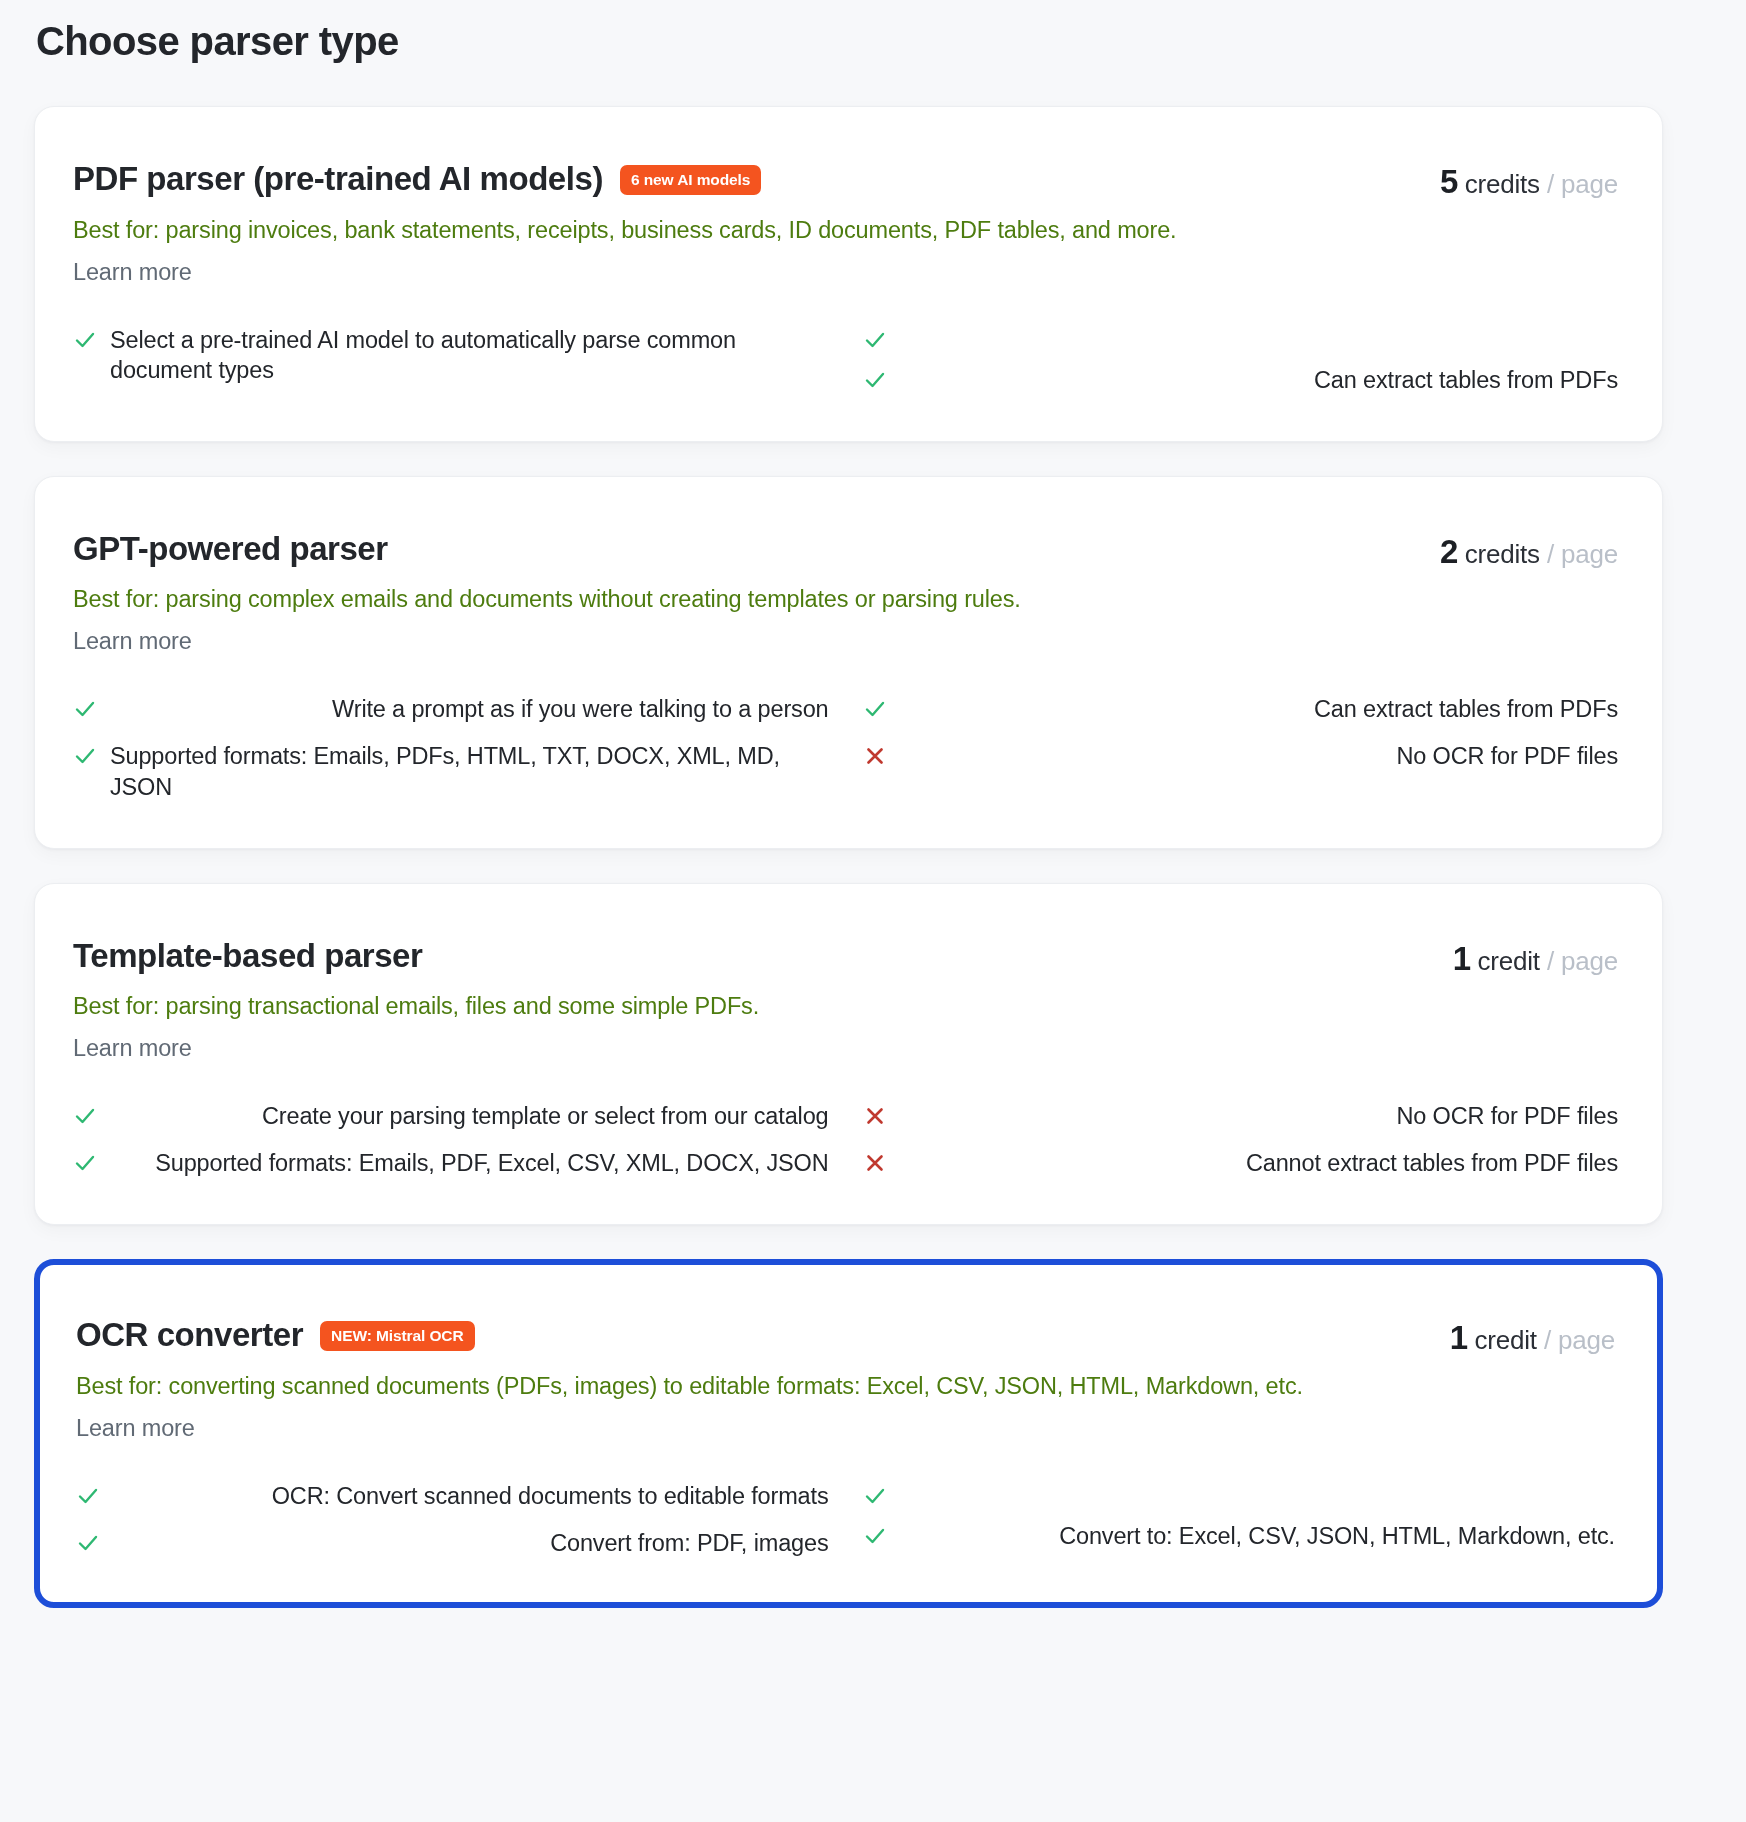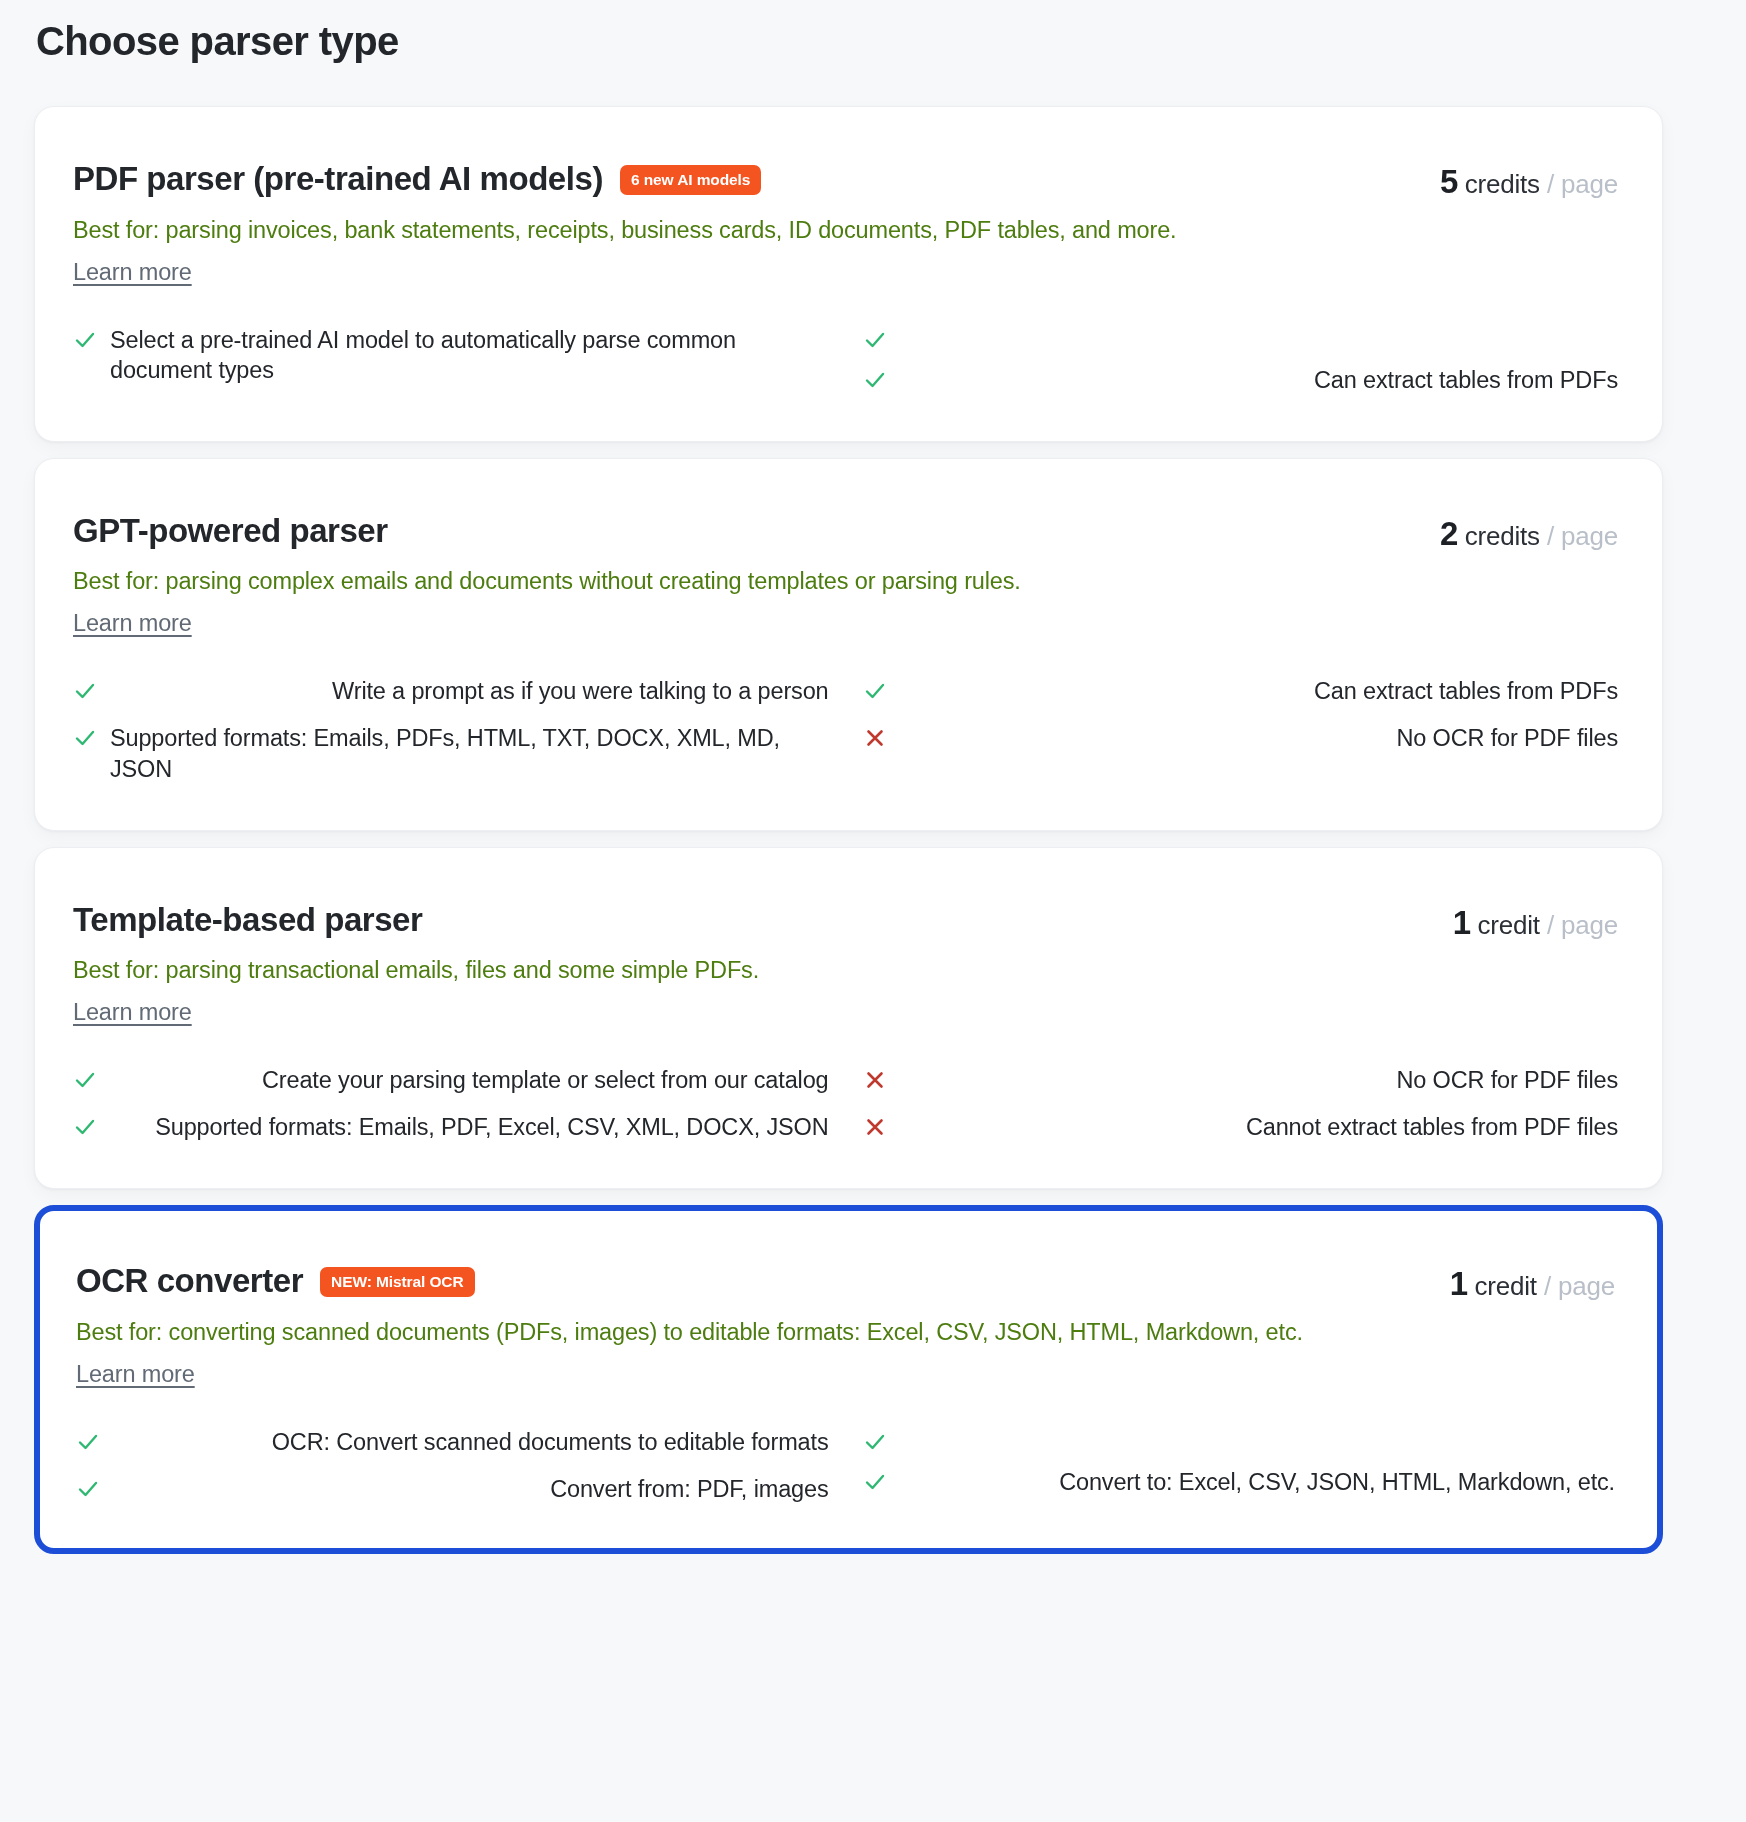--- a/index.html
+++ b/index.html
@@ -23,21 +23,21 @@
 
   .page-title {
     font-size: 40px;
     font-weight: 700;
     color: #23262b;
     letter-spacing: -0.6px;
     line-height: 1.15;
     margin: 0 0 42px 2px;
   }
 
-  .cards { display: flex; flex-direction: column; gap: 16px; }
+  .cards { display: flex; flex-direction: column; gap: 34px; }
 
   .card {
     background: #ffffff;
     border-radius: 20px;
     border: 1px solid #eceef1;
     box-shadow: 0 1px 3px rgba(16,24,40,0.045), 0 6px 18px rgba(16,24,40,0.035);
     padding: 52px 44px 46px 38px;
     position: relative;
   }
   .card.selected {
@@ -87,21 +87,20 @@
     color: #4d7c0f;
     line-height: 1.62;
     margin-top: 12px;
     letter-spacing: -0.15px;
     max-width: 1580px;
   }
   .learn-more {
     display: inline-block;
     font-size: 23.5px;
     color: #616a75;
-    text-decoration: underline;
     text-underline-offset: 4px;
     margin-top: 10px;
     letter-spacing: -0.15px;
     cursor: pointer;
   }
 
   .price {
     flex: 0 0 auto;
     white-space: nowrap;
     font-size: 26px;

